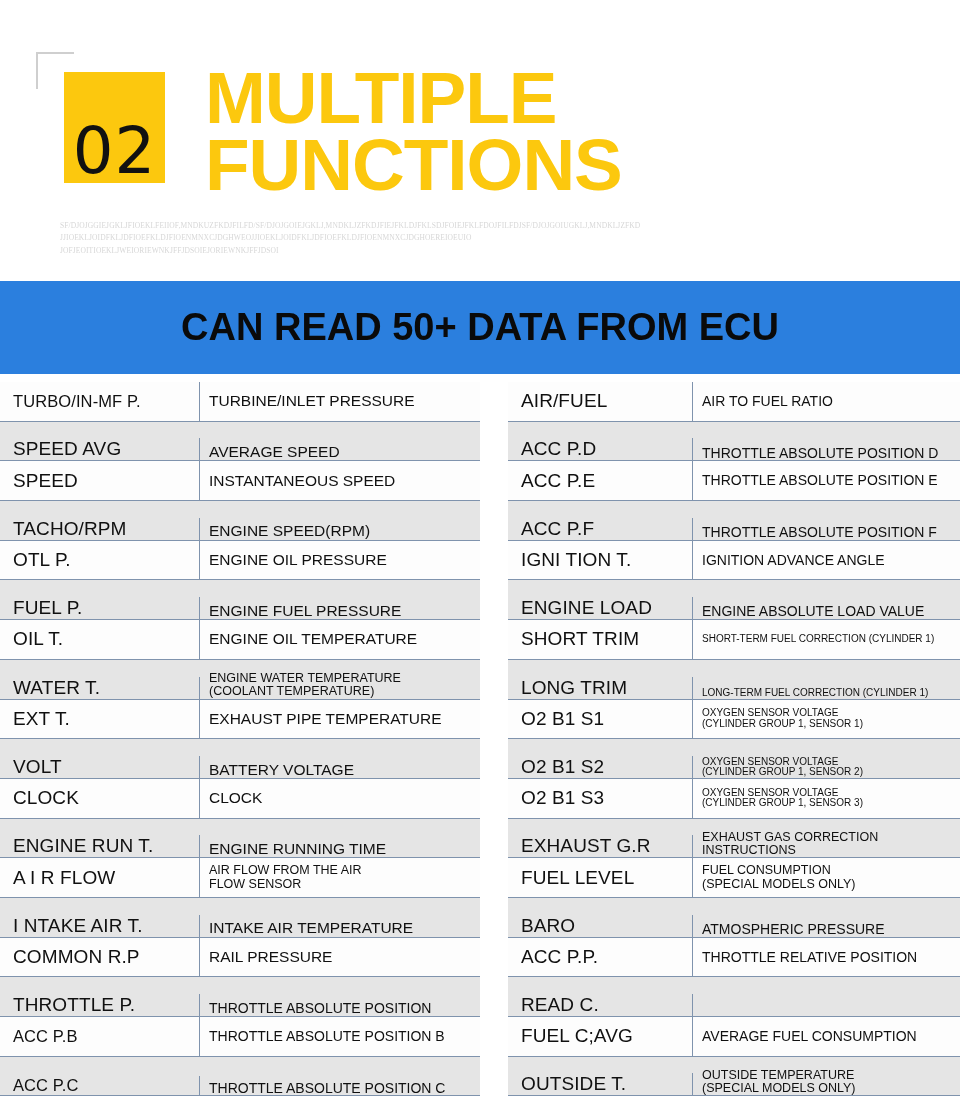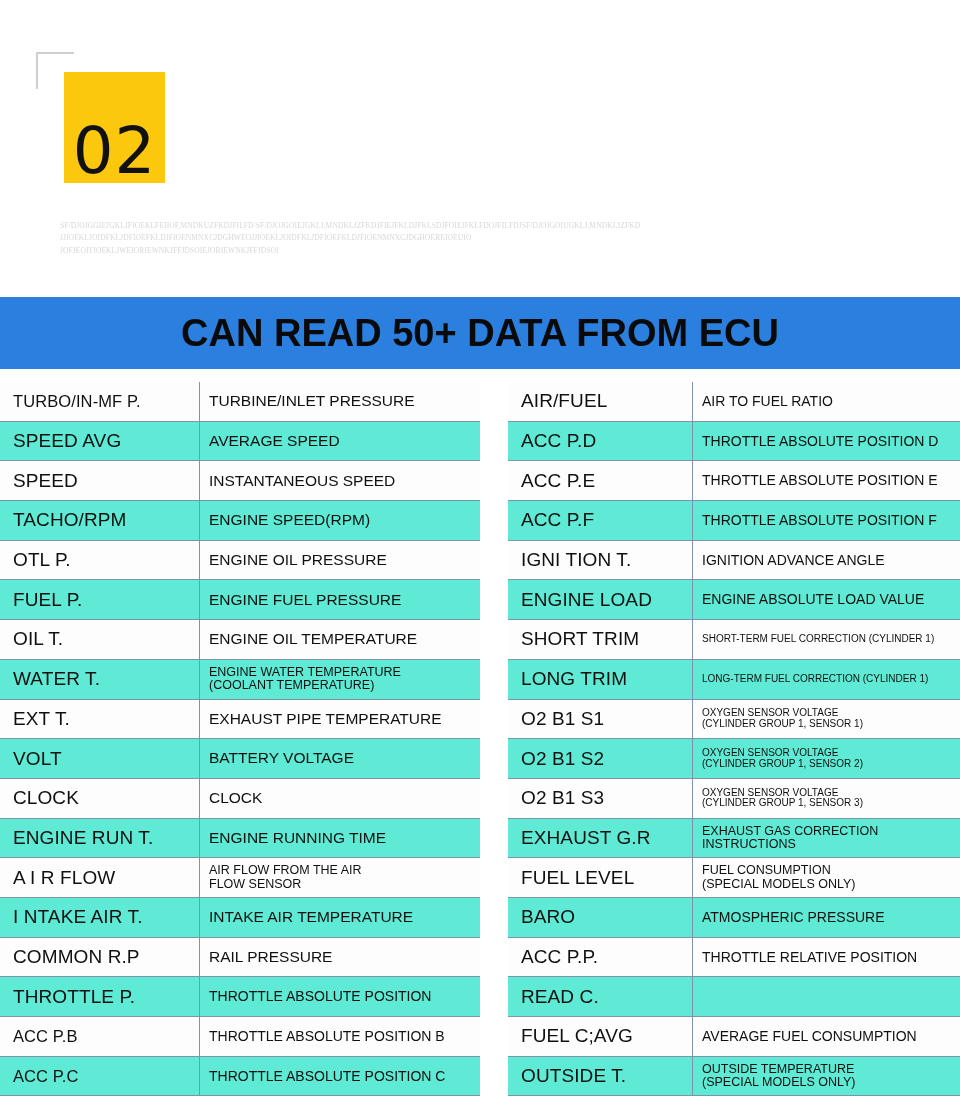--- a/index.html
+++ b/index.html
@@ -76,23 +76,23 @@
     line-height: 1.65;
     color: #d7d7d7;
     letter-spacing: 0.1px;
     white-space: nowrap;
   }
 
   
   #banner {
     position: absolute;
     left: 0;
-    top: 297px;
+    top: 281px;
     width: 960px;
-    height: 72px;
+    height: 93px;
     background: #2B7FDE;
     display: flex;
     align-items: center;
     justify-content: center;
     box-sizing: border-box;
   }
   #banner-title {
     font-family: "Liberation Sans", sans-serif;
     font-weight: 700;
     font-size: 38px;
@@ -120,21 +120,21 @@
 
   .row {
     position: relative;
     height: 39.7px;
     display: flex;
     box-sizing: border-box;
     border-bottom: 1.5px solid #7f93ad;
     overflow: visible;
   }
   .row.odd  { background: #fdfdfd; }
-  .row.even { background: #5eead4; }
+  .row.even { background: #e5e5e5; align-items: flex-end; }
 
   .cell-key {
     width: 200px;
     min-width: 200px;
     box-sizing: border-box;
     padding-left: 13px;
     padding-right: 6px;
     display: flex;
     align-items: center;
     border-right: 1.5px solid #7f93ad;
@@ -177,20 +177,24 @@
 <body>
 
 <div id="header">
 
   <div id="corner-bracket"></div>
 
   <div id="number-badge">
     <span id="number-badge-text">02</span>
   </div>
 
+  <div id="title-block">
+    <div class="title-line">MULTIPLE</div>
+    <div class="title-line">FUNCTIONS</div>
+  </div>
 
   <div id="filler-block">
     <div class="filler-line">SF/DJOJGGIEJGKLJFIOEKLFEIIOF,MNDKUZFKDJFILFD/SF/DJOJGOIEJGKLJ,MNDKLJZFKDJFIEJFKLDJFKLSDJFOIEJFKLFDOJFILFDJSF/DJOJGOIUGKLJ,MNDKLJZFKD</div>
     <div class="filler-line">JJIOEKLJOIDFKLJDFIOEFKLDJFIOENMNXCJDGHWEOJJIOEKLJOIDFKLJDFIOEFKLDJFIOENMNXCJDGHOEREIOEUIO</div>
     <div class="filler-line">JOFJEOITIOEKLJWEIORIEWNKJFFJDSOIEJORIEWNKJFFJDSOI</div>
   </div>
 </div>
 
 <div id="banner">
   <span id="banner-title">CAN READ 50+ DATA FROM ECU</span>

